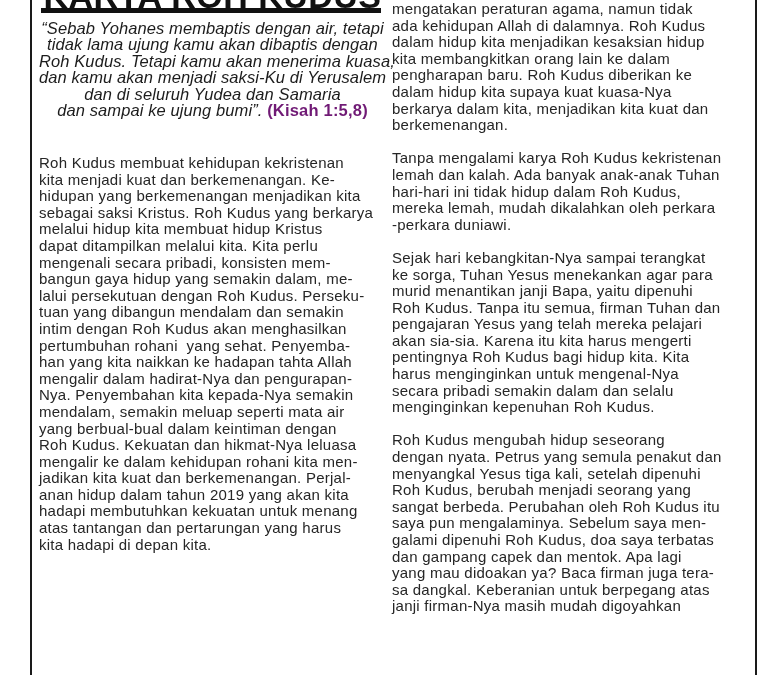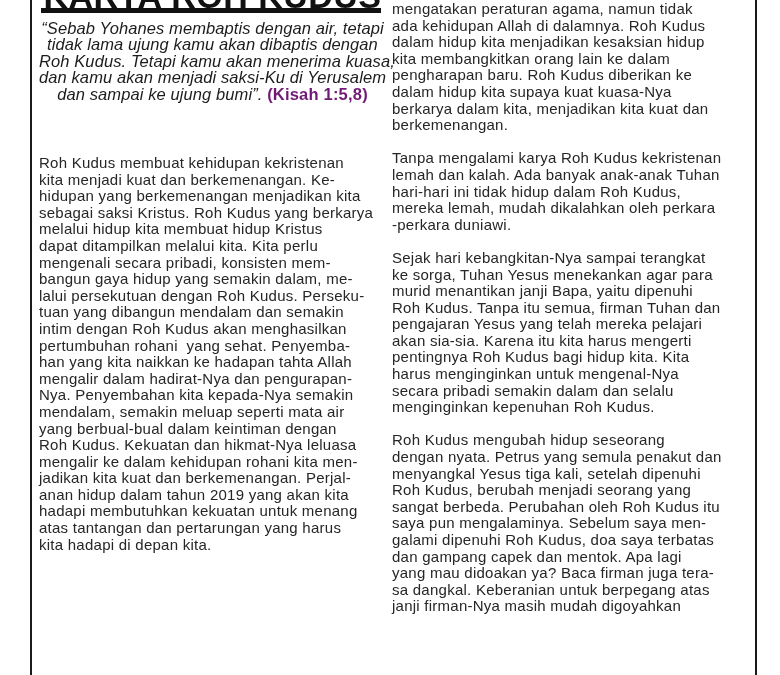--- a/index.html
+++ b/index.html
@@ -99,20 +99,21 @@
     <div class="title-block">
       <h1 class="title">KARYA ROH KUDUS</h1>
       <div class="title-underline"></div>
     </div>
 
     <div class="quote">
       <div class="q-line">“Sebab Yohanes membaptis dengan air, tetapi</div>
       <div class="q-line">tidak lama ujung kamu akan dibaptis dengan</div>
       <div class="q-line">Roh Kudus. Tetapi kamu akan menerima kuasa,</div>
       <div class="q-line">dan kamu akan menjadi saksi-Ku di Yerusalem</div>
+      <div class="q-line">dan di seluruh Yudea dan Samaria</div>
       <div class="q-line"><span>dan sampai ke ujung bumi”. </span><span class="ref">(Kisah 1:5,8)</span></div>
     </div>
 
     <div class="body-text">
       <p>Roh Kudus membuat kehidupan kekristenan
 kita menjadi kuat dan berkemenangan. Ke-
 hidupan yang berkemenangan menjadikan kita
 sebagai saksi Kristus. Roh Kudus yang berkarya
 melalui hidup kita membuat hidup Kristus
 dapat ditampilkan melalui kita. Kita perlu

